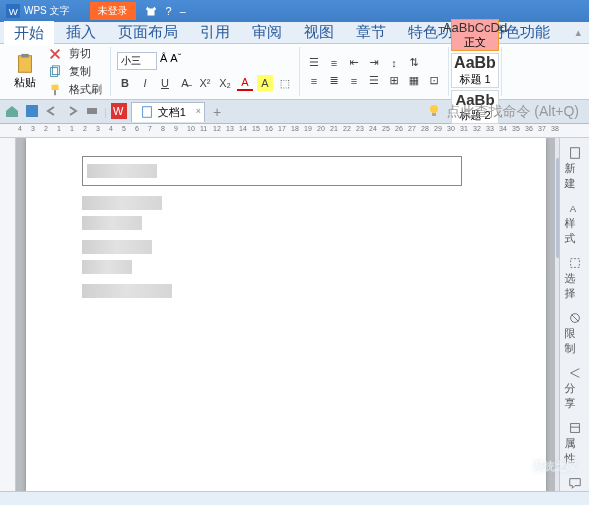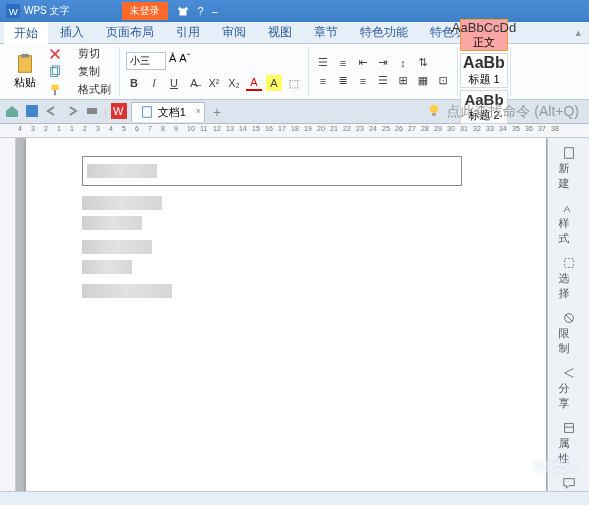--- a/index.html
+++ b/index.html
@@ -1,31 +1,31 @@
 <!DOCTYPE html>
 <html><head>
 <meta charset="utf-8">
 <style>
 *{margin:0;padding:0;box-sizing:border-box;font-family:"Microsoft YaHei",Arial,sans-serif;font-size:11px;}
 body{width:589px;height:505px;background:#e8e8e8;overflow:hidden;position:relative;}
 .titlebar{height:22px;background:linear-gradient(#4a8cd6,#3f7fc8);display:flex;align-items:center;color:#fff;padding:0 6px;}
 .titlebar .app-ico{margin-right:4px;}
 .titlebar .title{flex:0 0 auto;margin-right:20px;font-size:10px;}
 .titlebar .center{flex:1;display:flex;justify-content:center;align-items:center;gap:4px;font-size:10px;color:#dfe;}
-.titlebar .right{display:flex;gap:8px;align-items:center;margin-left:32px;}
+.titlebar .right{display:flex;gap:8px;align-items:center;}
 .login-btn{background:#ff6a2a;color:#fff;padding:2px 8px;font-size:10px;}
 .menubar{height:22px;background:#e6eef8;display:flex;align-items:center;padding-left:4px;gap:2px;border-bottom:1px solid #c0cad6;}
-.menubar .tab{padding:3px 10px;color:#2a5a9a;font-size:12px;cursor:pointer;}
+.menubar .tab{padding:3px 10px;color:#2a5a9a;font-size:15px;cursor:pointer;}
 .menubar .tab.active{background:#fff;border-top:2px solid #3f7fc8;}
 .menubar .help{margin-left:auto;margin-right:8px;color:#999;}
 .ribbon{height:56px;background:#fafcfe;border-bottom:1px solid #c0cad6;display:flex;align-items:stretch;padding:3px 4px;}
 .rgroup{display:flex;flex-direction:column;justify-content:center;padding:0 6px;border-right:1px solid #dce4ee;gap:2px;}
 .rgroup.h{flex-direction:row;align-items:center;}
 .ico{display:inline-block;width:14px;height:14px;vertical-align:middle;}
-.rbtn{display:flex;align-items:center;gap:16px;padding:1px 2px;color:#333;font-size:10px;cursor:pointer;}
+.rbtn{display:flex;align-items:center;gap:7px;padding:1px 2px;color:#333;font-size:10px;cursor:pointer;}
 .clipboard .paste{display:flex;flex-direction:column;align-items:center;padding:2px 4px;}
 .clipboard .paste .ico{width:22px;height:22px;}
 .clipboard-col{display:flex;flex-direction:column;gap:1px;margin-left:4px;}
 .font-sel{display:flex;gap:3px;margin-bottom:3px;}
 .font-sel select,.font-sel .sel{height:18px;border:1px solid #b8c4d4;background:#fff;font-size:10px;padding:0 3px;}
 .sel{display:inline-flex;align-items:center;}
 .toolbar-row{display:flex;gap:4px;align-items:center;}
 .toolbar-row .t{width:16px;height:16px;display:inline-flex;align-items:center;justify-content:center;color:#444;cursor:pointer;font-size:11px;}
 .styles{display:flex;gap:2px;padding:2px;}
 .style-box{width:48px;height:44px;border:1px solid #d0d8e2;background:#fff;display:flex;flex-direction:column;align-items:center;justify-content:center;font-size:9px;cursor:pointer;}
@@ -38,21 +38,21 @@
 .tabbar .spacer{flex:1;}
 .find-hint{color:#999;font-size:14px;margin-right:6px;}
 .ruler{height:14px;background:#f4f6f9;border-bottom:1px solid #ccc;display:flex;align-items:center;padding-left:18px;font-size:8px;color:#666;position:relative;}
 .ruler .tick{position:absolute;top:1px;font-size:7px;color:#777;}
 .workspace{position:absolute;top:138px;left:0;right:22px;bottom:14px;background:#b8bcc0;overflow:hidden;}
 .vruler{position:absolute;left:0;top:0;width:16px;bottom:0;background:#f4f6f9;border-right:1px solid #ccc;}
 .page{position:absolute;left:26px;top:0;width:520px;height:460px;background:#fff;box-shadow:0 1px 4px rgba(0,0,0,.3);padding:18px 56px;}
 .doc-text{font-size:12px;color:#222;margin-bottom:14px;}
 .txtbox{width:380px;height:30px;border:1px solid #888;margin-bottom:10px;position:relative;}
 .blur{background:linear-gradient(90deg,#d0d0d0,#e2e2e2,#d6d6d6);filter:blur(.5px);height:14px;margin-bottom:6px;}
-.sidebar{position:absolute;right:0;top:138px;width:42px;bottom:14px;background:#eef2f7;border-left:1px solid #c0cad6;display:flex;flex-direction:column;align-items:center;padding-top:4px;gap:2px;}
+.sidebar{position:absolute;right:0;top:138px;width:30px;bottom:14px;background:#eef2f7;border-left:1px solid #c0cad6;display:flex;flex-direction:column;align-items:center;padding-top:4px;gap:2px;}
 .sidebar .sitem{width:20px;padding:4px 0;display:flex;flex-direction:column;align-items:center;gap:1px;cursor:pointer;font-size:8px;color:#555;}
 .sidebar .sitem .sico{width:14px;height:14px;}
 .statusbar{position:absolute;bottom:0;left:0;right:0;height:14px;background:#e6eef8;border-top:1px solid #c0cad6;}
 .watermark{position:absolute;right:12px;bottom:26px;color:rgba(255,255,255,.55);font-size:14px;font-weight:bold;text-shadow:0 0 4px rgba(180,200,220,.5);}
 .scroll-v{position:absolute;right:22px;top:138px;width:12px;bottom:14px;background:#e4e8ee;}
 .scroll-v .thumb{position:absolute;left:1px;right:1px;top:20px;height:100px;background:#b8c2d0;border-radius:2px;}
 </style>
 </head>
 <body>
 

